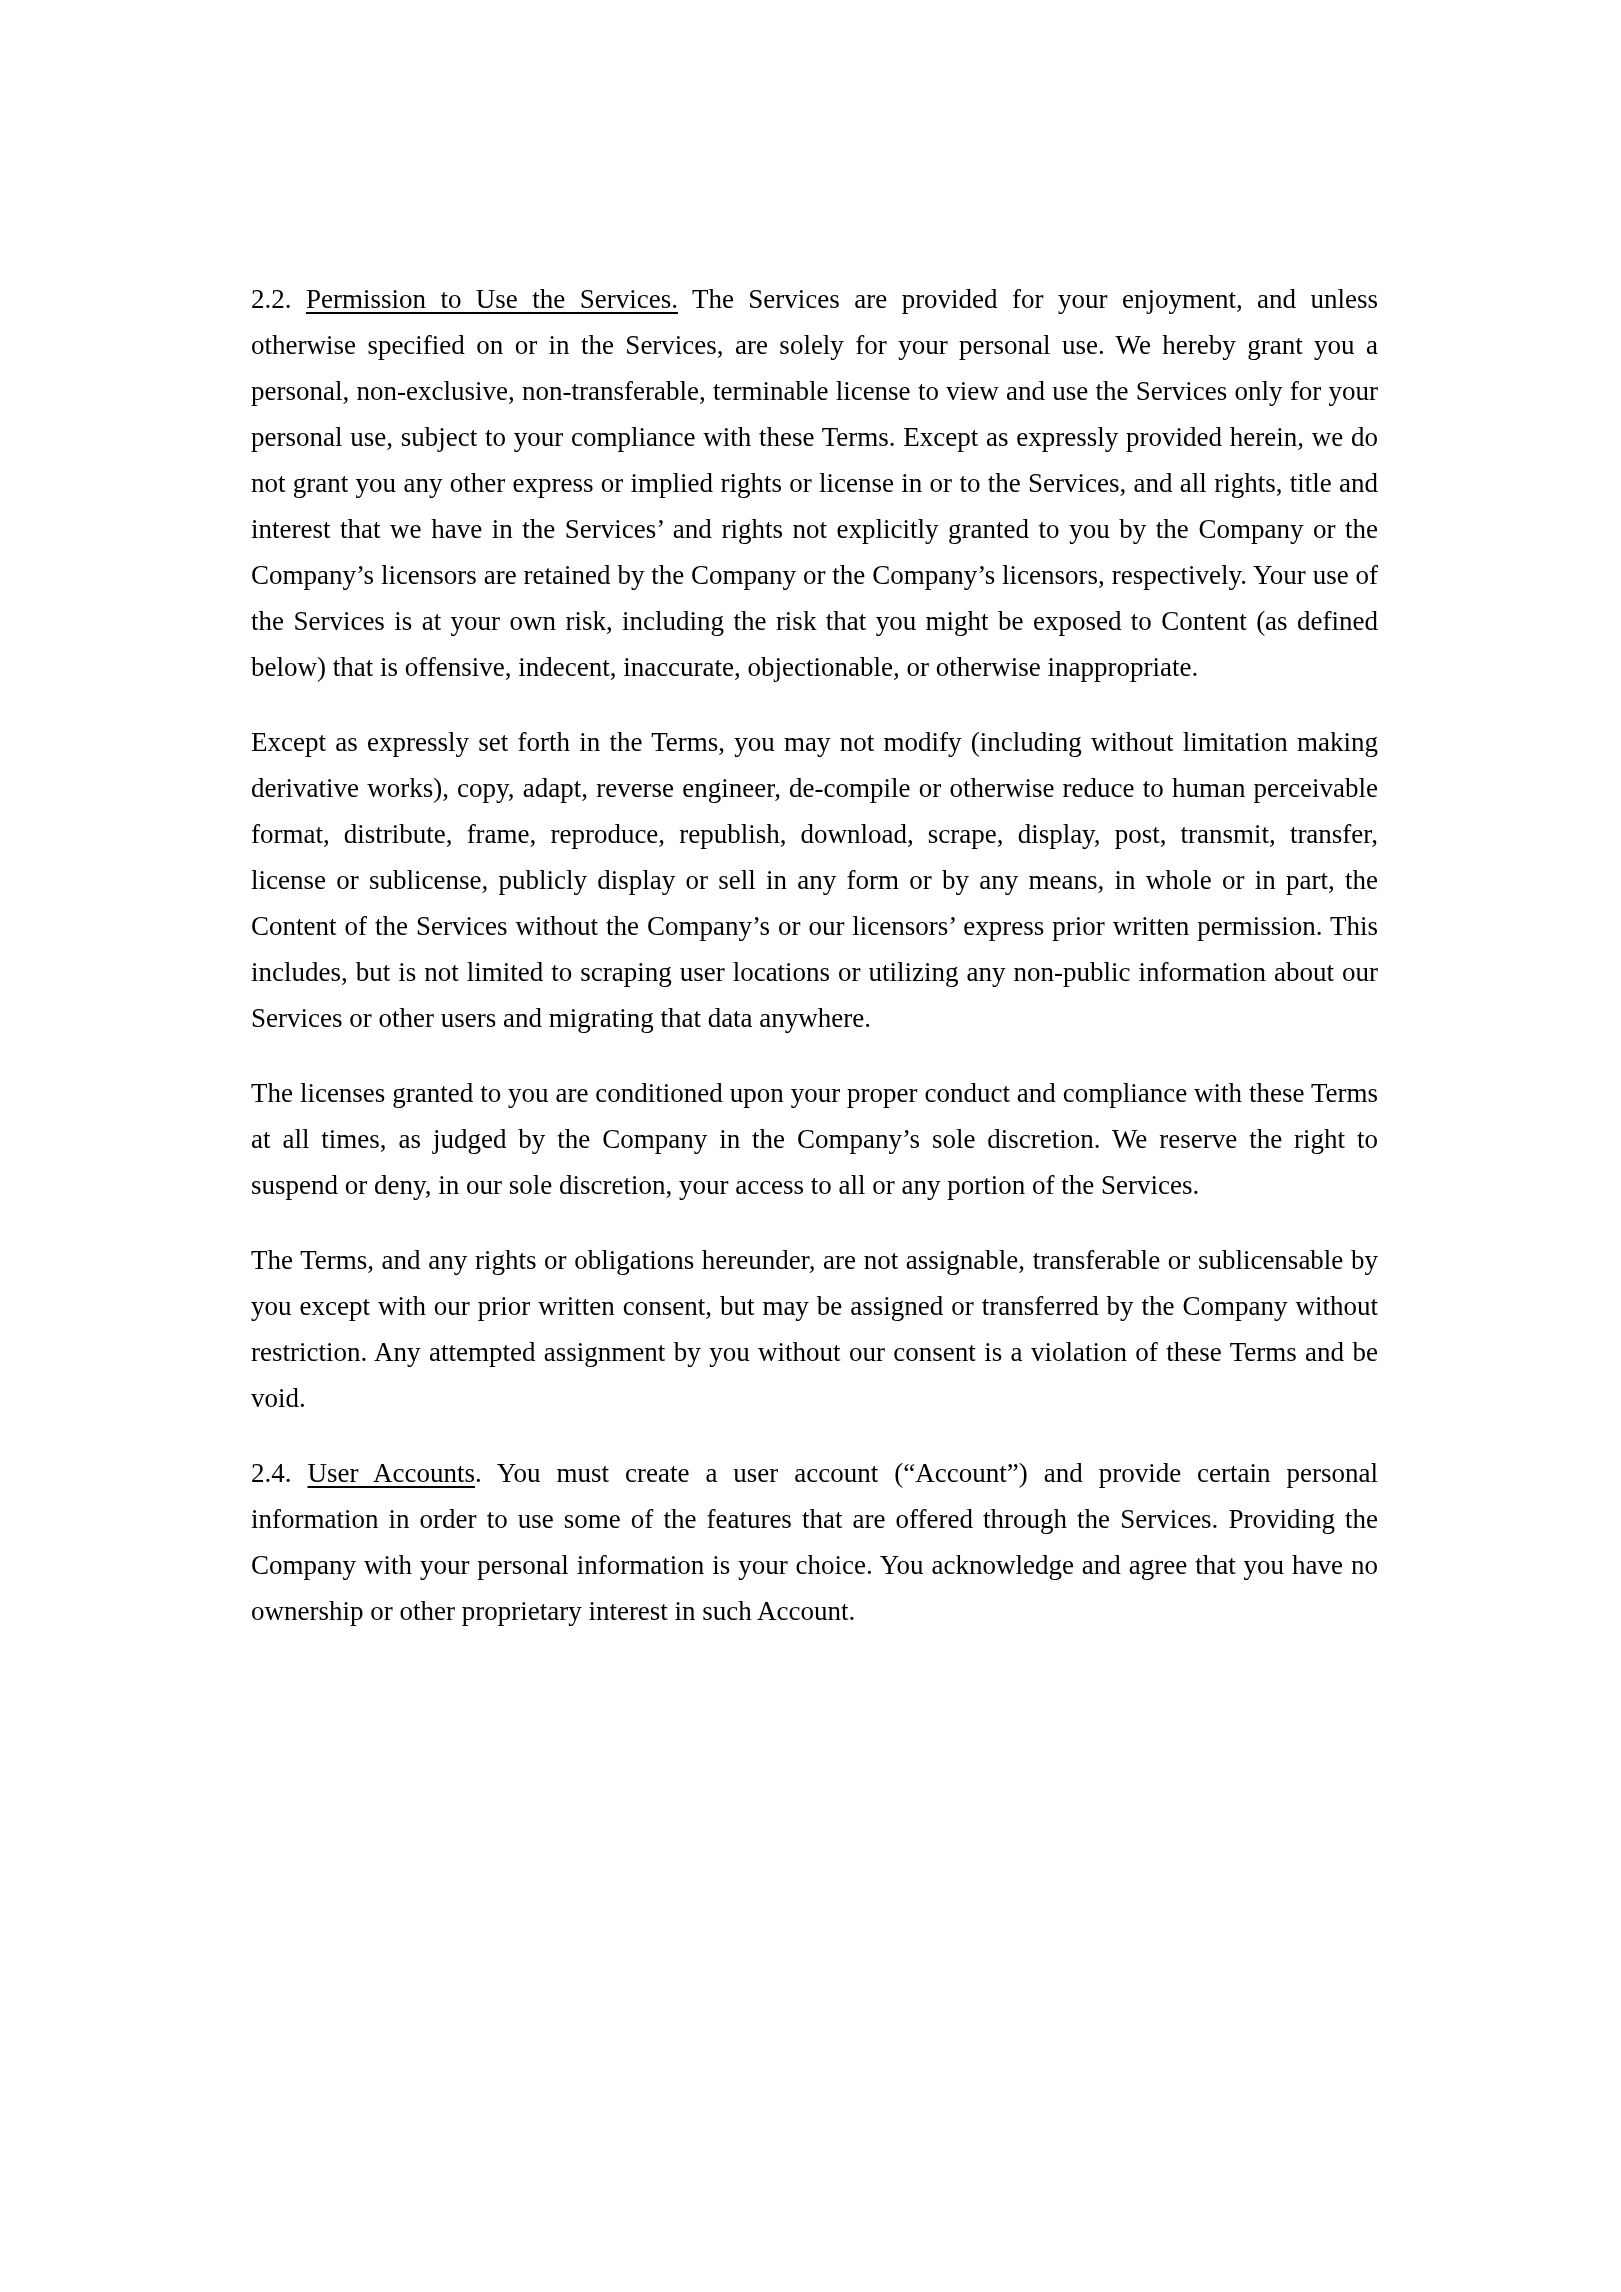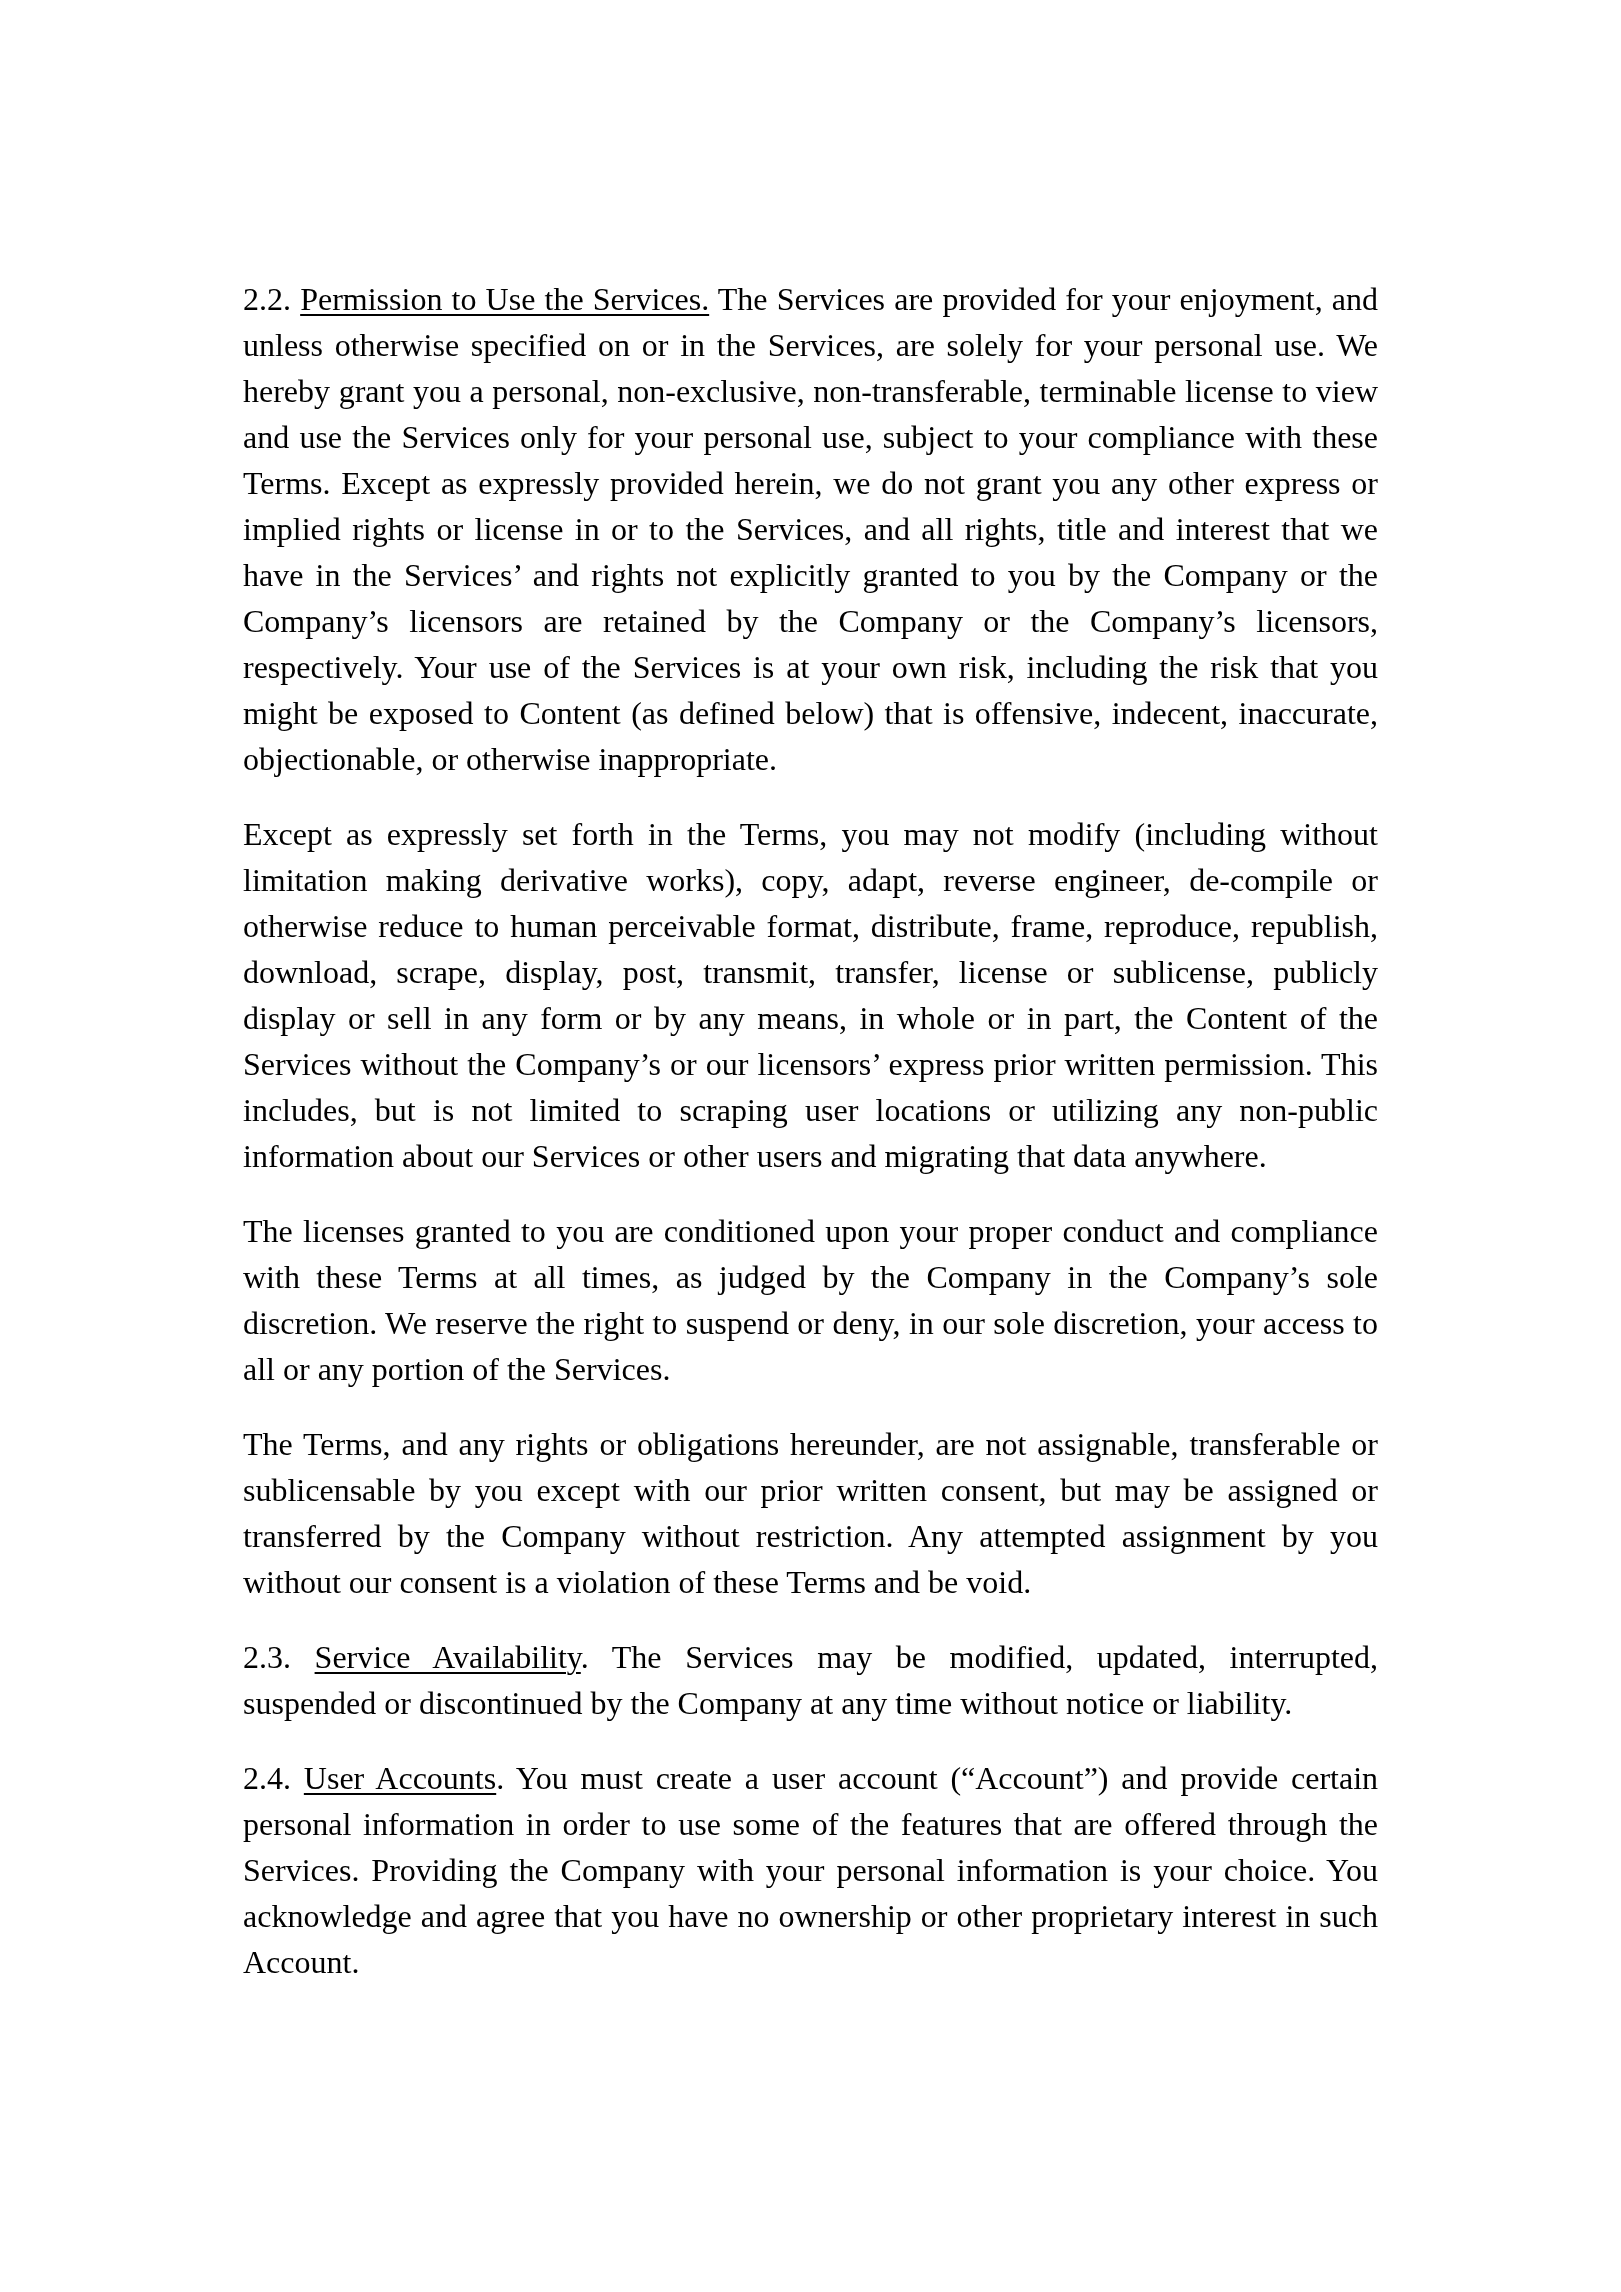--- a/index.html
+++ b/index.html
@@ -19,26 +19,26 @@
 
   .text-column {
     position: absolute;
     left: 243px;
     top: 276px;
     width: 1135px;
   }
 
   .para {
     font-family: "Liberation Serif", "DejaVu Serif", serif;
-    font-size: 32px;
+    font-size: 27px;
     line-height: 46px;
     color: #000000;
     text-align: justify;
     text-justify: inter-word;
-    margin: 0 0 29px 0;
+    margin: 0 0 29px 8px;
     hyphens: none;
     -webkit-hyphens: none;
   }
 
   .para:last-child {
     margin-bottom: 0;
   }
 
   
   .sec-num {
@@ -59,20 +59,19 @@
   <div class="text-column">
 
     <p class="para"><span class="sec-num">2.2.</span><span> </span><span class="sec-title">Permission to Use the Services.</span><span> The Services are provided for your enjoyment, and unless otherwise specified on or in the Services, are solely for your personal use. We hereby grant you a personal, non-exclusive, non-transferable, terminable license to view and use the Services only for your personal use, subject to your compliance with these Terms. Except as expressly provided herein, we do not grant you any other express or implied rights or license in or to the Services, and all rights, title and interest that we have in the Services’ and rights not explicitly granted to you by the Company or the Company’s licensors are retained by the Company or the Company’s licensors, respectively. Your use of the Services is at your own risk, including the risk that you might be exposed to Content (as defined below) that is offensive, indecent, inaccurate, objectionable, or otherwise inappropriate.</span></p>
 
     <p class="para">Except as expressly set forth in the Terms, you may not modify (including without limitation making derivative works), copy, adapt, reverse engineer, de-compile or otherwise reduce to human perceivable format, distribute, frame, reproduce, republish, download, scrape, display, post, transmit, transfer, license or sublicense, publicly display or sell in any form or by any means, in whole or in part, the Content of the Services without the Company’s or our licensors’ express prior written permission. This includes, but is not limited to scraping user locations or utilizing any non-public information about our Services or other users and migrating that data anywhere.</p>
 
     <p class="para">The licenses granted to you are conditioned upon your proper conduct and compliance with these Terms at all times, as judged by the Company in the Company’s sole discretion. We reserve the right to suspend or deny, in our sole discretion, your access to all or any portion of the Services.</p>
 
     <p class="para">The Terms, and any rights or obligations hereunder, are not assignable, transferable or sublicensable by you except with our prior written consent, but may be assigned or transferred by the Company without restriction. Any attempted assignment by you without our consent is a violation of these Terms and be void.</p>
 
-    <p class="para"><span class="sec-num">2.3.</span><span> </span><span class="sec-title">Service Availability</span><span>. The Services may be modified, updated, interrupted, suspended or discontinued by the Company at any time without notice or liability.</span></p>
 
     <p class="para"><span class="sec-num">2.4.</span><span> </span><span class="sec-title">User Accounts</span><span>. You must create a user account (“Account”) and provide certain personal information in order to use some of the features that are offered through the Services. Providing the Company with your personal information is your choice. You acknowledge and agree that you have no ownership or other proprietary interest in such Account.</span></p>
 
 
   </div>
 </div>
 
 
 </body></html>

